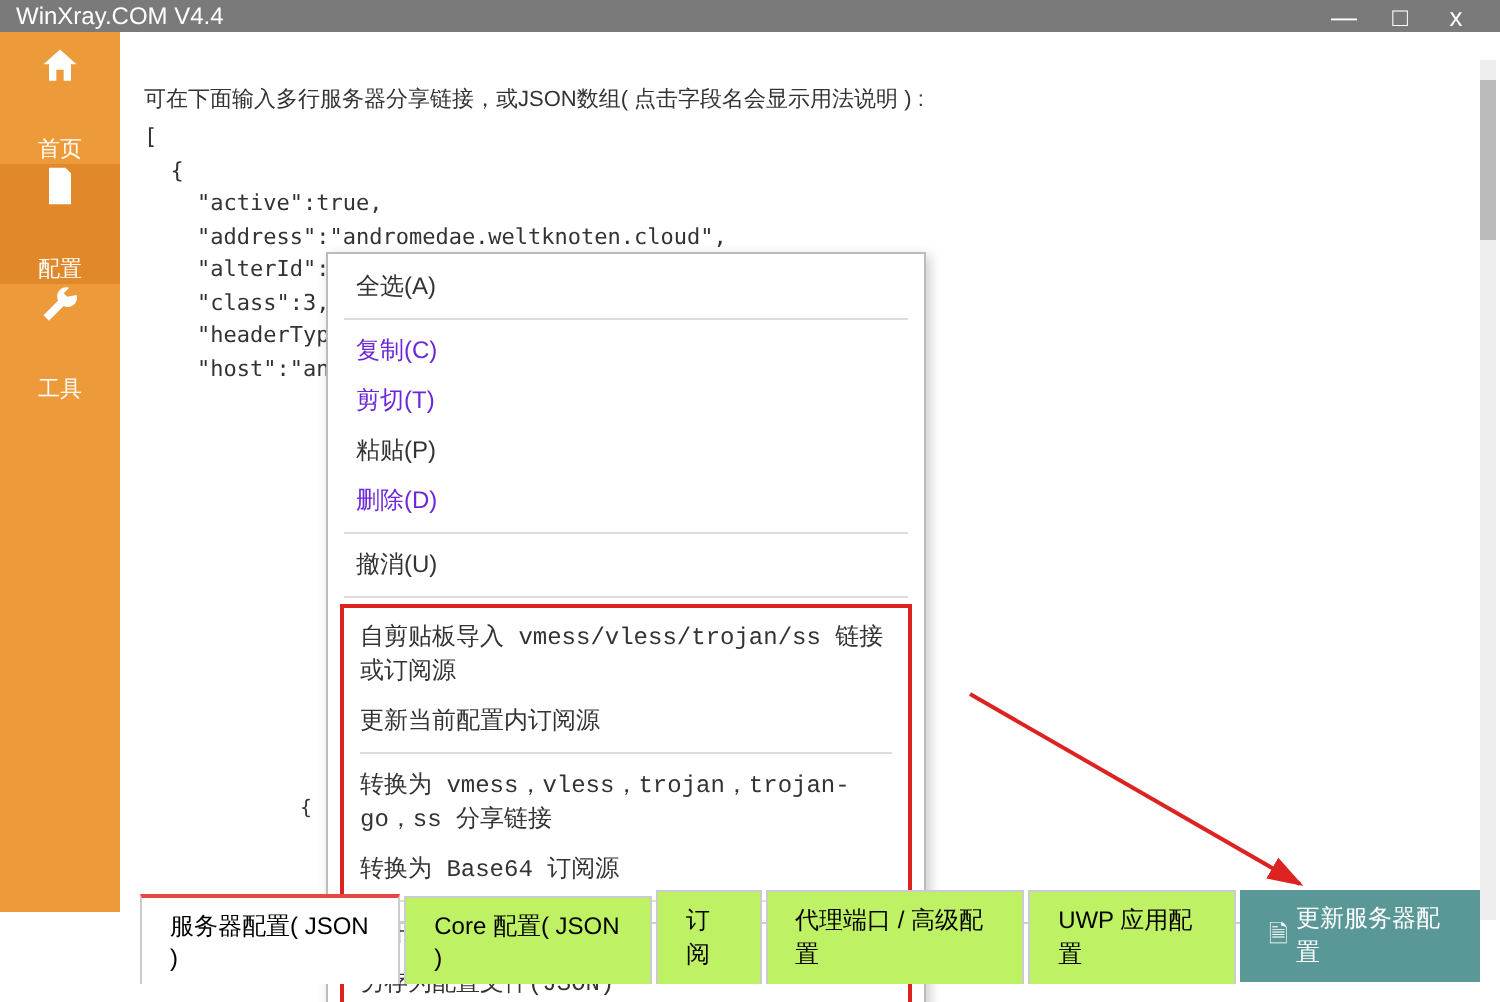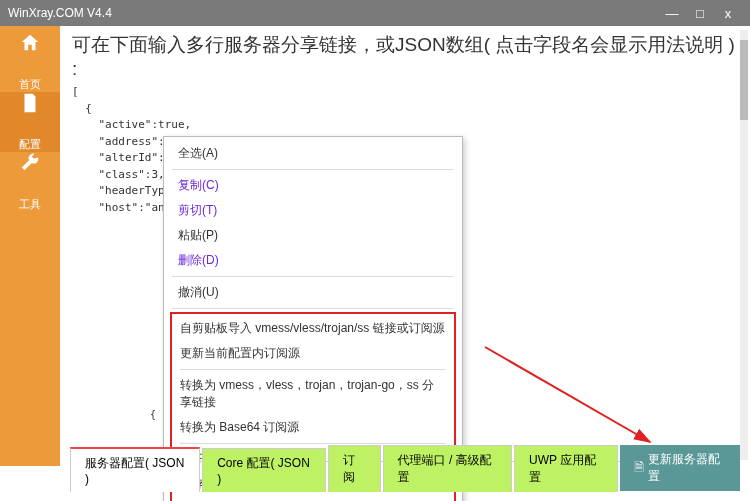--- a/index.html
+++ b/index.html
@@ -1,38 +1,38 @@
 <!DOCTYPE html>
 <html><head>
 <meta charset="utf-8">
 <style>
 * { margin: 0; padding: 0; box-sizing: border-box; font-family: "Microsoft YaHei", Arial, sans-serif; }
 body { width: 750px; height: 501px; overflow: hidden; background: #fff; position: relative; }
 
-.titlebar { height: 26px; background: #7a7a7a; display: flex; align-items: center; padding: 0 8px; color: #fff; font-size: 12px; }
+.titlebar { height: 16px; background: #7a7a7a; display: flex; align-items: center; padding: 0 8px; color: #fff; font-size: 12px; }
 .titlebar .title { flex: 1; }
 .titlebar .winbtn { width: 28px; text-align: center; font-size: 13px; cursor: pointer; }
 
 .main { display: flex; height: 440px; }
 .sidebar { width: 60px; background: #ed9a3a; display: flex; flex-direction: column; align-items: center; padding-top: 6px; }
 .sidebtn { width: 100%; height: 60px; display: flex; flex-direction: column; align-items: center; justify-content: space-between; color: #fff; font-size: 11px; cursor: pointer; }
 .sidebtn.active { background: #e0882a; }
 .sidebtn .icon { width: 22px; height: 22px; margin-bottom: 3px; display: flex; align-items: center; justify-content: center; }
 .sidebtn svg { fill: #fff; }
 
 .content { flex: 1; background: #fff; padding: 6px 12px 0 12px; position: relative; font-size: 12px; color: #333; }
-.instruction { font-size: 19px; color: #333; margin-bottom: 4px; }
+.instruction { font-size: 11px; color: #333; margin-bottom: 4px; margin-top: 20px; }
 .jsonarea { font-family: monospace; font-size: 11px; line-height: 1.5; color: #333; white-space: pre; }
 
 .contextmenu { position: absolute; top: 110px; left: 103px; width: 300px; background: #fff; border: 1px solid #bbb; box-shadow: 2px 2px 6px rgba(0,0,0,0.2); font-size: 12px; padding: 4px 0; }
 .cm-item { padding: 4px 14px; cursor: pointer; color: #333; }
 .cm-item.disabled { color: #6d28d9; cursor: default; }
 .cm-sep { height: 1px; background: #ddd; margin: 3px 8px; }
 .redbox { border: 2px solid #d22; margin: 2px 6px; padding: 2px 0; }
-.redbox .cm-item { padding: 4px 8px; }
+.redbox .cm-item { padding: 4px 8px; font-family: Liberation Mono, monospace; }
 
 .el1 { position: absolute; bottom: 60px; left: 90px; font-family: monospace; font-size: 10px; color: #999; }
 .el2 { position: absolute; bottom: 46px; left: 90px; font-family: monospace; font-size: 10px; color: #333; }
 
 .tabbar { position: absolute; bottom: 10px; left: 70px; right: 10px; height: 30px; border-top: 1px solid #ccc; display: flex; align-items: flex-end; font-size: 12px; }
 .tab { padding: 6px 14px; border: 1px solid #ccc; border-bottom: none; margin-right: 2px; background: #bef264; cursor: pointer; position: relative; top: 1px; }
 .tab.active { background: #fff; border-top: 2px solid #ef4444; }
 .spacer { flex: 1; }
 .updatebtn { padding: 6px 14px; background: #5a9898; color: #fff; cursor: pointer; display: flex; align-items: center; gap: 4px; }
 

